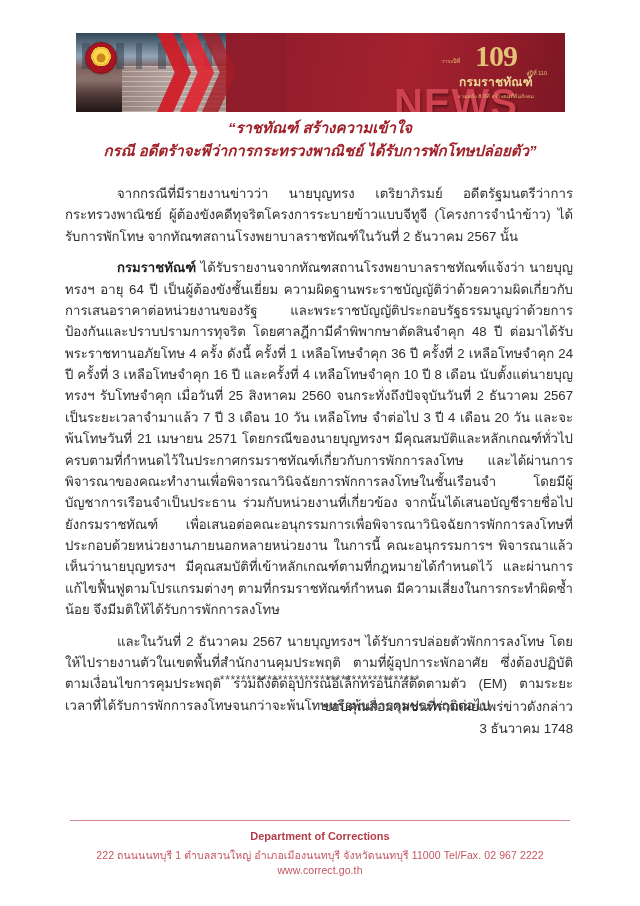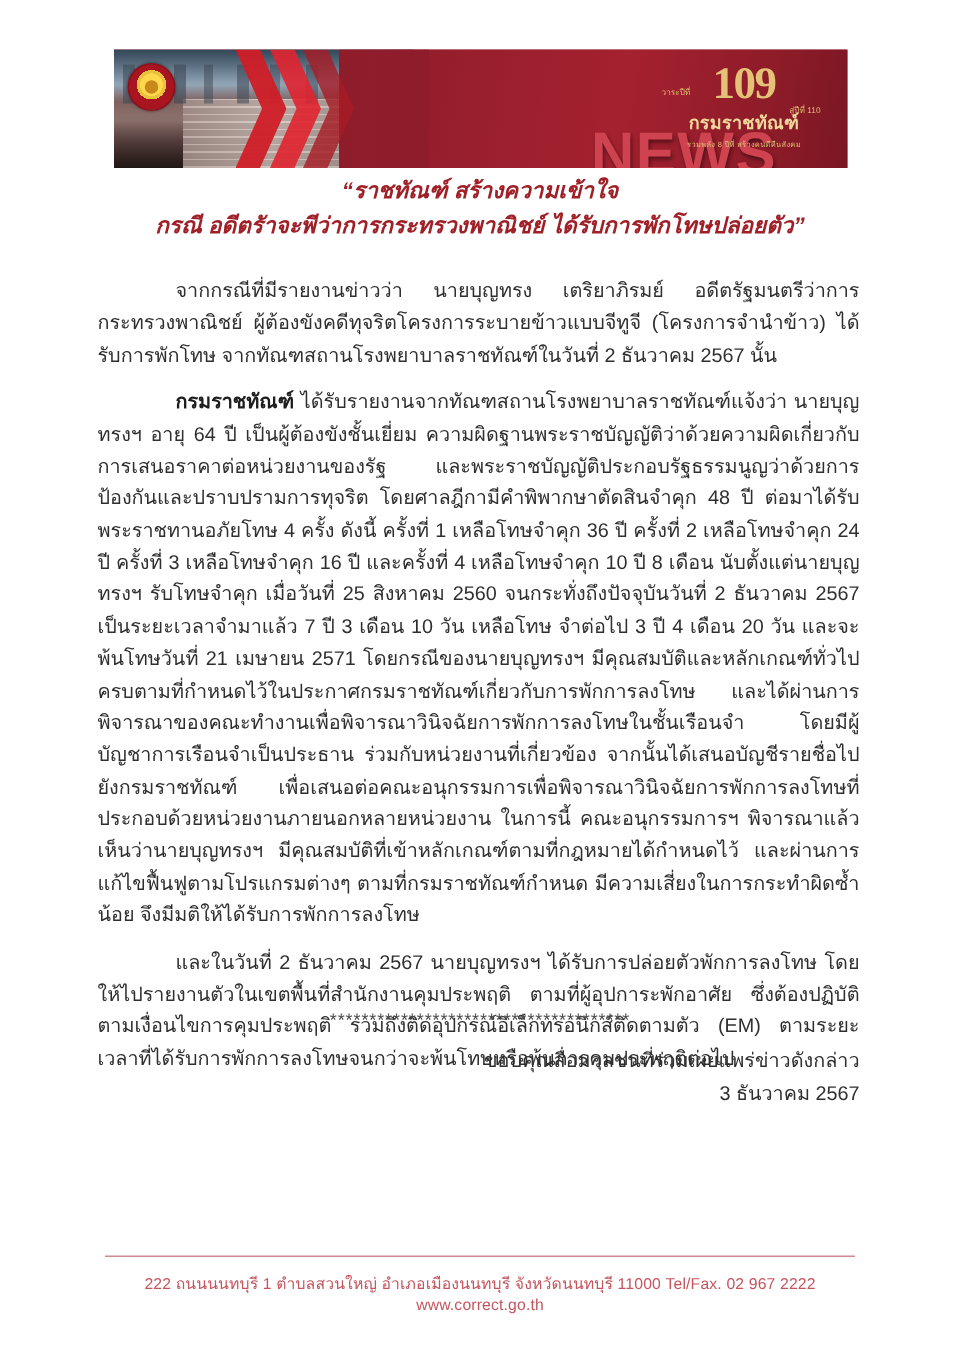--- a/index.html
+++ b/index.html
@@ -305,19 +305,20 @@
 <div class="body-text">
   <p>จากกรณีที่มีรายงานข่าวว่า นายบุญทรง เตริยาภิรมย์ อดีตรัฐมนตรีว่าการกระทรวงพาณิชย์ ผู้ต้องขังคดีทุจริตโครงการระบายข้าวแบบจีทูจี (โครงการจำนำข้าว) ได้รับการพักโทษ จากทัณฑสถานโรงพยาบาลราชทัณฑ์ในวันที่ 2 ธันวาคม 2567 นั้น</p>
   <p><b>กรมราชทัณฑ์</b><span> ได้รับรายงานจากทัณฑสถานโรงพยาบาลราชทัณฑ์แจ้งว่า นายบุญทรงฯ อายุ 64 ปี เป็นผู้ต้องขังชั้นเยี่ยม ความผิดฐานพระราชบัญญัติว่าด้วยความผิดเกี่ยวกับการเสนอราคาต่อหน่วยงานของรัฐ และพระราชบัญญัติประกอบรัฐธรรมนูญว่าด้วยการป้องกันและปราบปรามการทุจริต โดยศาลฎีกามีคำพิพากษาตัดสินจำคุก 48 ปี ต่อมาได้รับพระราชทานอภัยโทษ 4 ครั้ง ดังนี้ ครั้งที่ 1 เหลือโทษจำคุก 36 ปี ครั้งที่ 2 เหลือโทษจำคุก 24 ปี ครั้งที่ 3 เหลือโทษจำคุก 16 ปี และครั้งที่ 4 เหลือโทษจำคุก 10 ปี 8 เดือน นับตั้งแต่นายบุญทรงฯ รับโทษจำคุก เมื่อวันที่ 25 สิงหาคม 2560 จนกระทั่งถึงปัจจุบันวันที่ 2 ธันวาคม 2567 เป็นระยะเวลาจำมาแล้ว 7 ปี 3 เดือน 10 วัน เหลือโทษ  จำต่อไป 3 ปี 4 เดือน 20 วัน และจะพ้นโทษวันที่ 21 เมษายน 2571 โดยกรณีของนายบุญทรงฯ มีคุณสมบัติและหลักเกณฑ์ทั่วไปครบตามที่กำหนดไว้ในประกาศกรมราชทัณฑ์เกี่ยวกับการพักการลงโทษ และได้ผ่านการพิจารณาของคณะทำงานเพื่อพิจารณาวินิจฉัยการพักการลงโทษในชั้นเรือนจำ โดยมีผู้บัญชาการเรือนจำเป็นประธาน ร่วมกับหน่วยงานที่เกี่ยวข้อง จากนั้นได้เสนอบัญชีรายชื่อไปยังกรมราชทัณฑ์ เพื่อเสนอต่อคณะอนุกรรมการเพื่อพิจารณาวินิจฉัยการพักการลงโทษที่ประกอบด้วยหน่วยงานภายนอกหลายหน่วยงาน ในการนี้ คณะอนุกรรมการฯ พิจารณาแล้วเห็นว่านายบุญทรงฯ มีคุณสมบัติที่เข้าหลักเกณฑ์ตามที่กฎหมายได้กำหนดไว้ และผ่านการแก้ไขฟื้นฟูตามโปรแกรมต่างๆ ตามที่กรมราชทัณฑ์กำหนด มีความเสี่ยงในการกระทำผิดซ้ำน้อย จึงมีมติให้ได้รับการพักการลงโทษ</span></p>
   <p>และในวันที่ 2 ธันวาคม 2567 นายบุญทรงฯ ได้รับการปล่อยตัวพักการลงโทษ โดยให้ไปรายงานตัวในเขตพื้นที่สำนักงานคุมประพฤติ ตามที่ผู้อุปการะพักอาศัย ซึ่งต้องปฏิบัติตามเงื่อนไขการคุมประพฤติ รวมถึงติดอุปกรณ์อิเล็กทรอนิกส์ติดตามตัว (EM) ตามระยะเวลาที่ได้รับการพักการลงโทษจนกว่าจะพ้นโทษหรือพ้นการคุมประพฤติต่อไป</p>
 </div>
 
 <div class="stars">**************************************</div>
 
 <div class="closing">
   <span>ขอบคุณสื่อมวลชนที่ร่วมเผยแพร่ข่าวดังกล่าว</span>
-  <span>3 ธันวาคม 2567</span>
+  <span>3 ธันวาคม 1748</span>
 </div>
 
 <div class="footer">
   <div class="footer-rule"></div>
+  <span class="f-name">Department of Corrections</span>
   <span class="f-addr">222 ถนนนนทบุรี 1 ตำบลสวนใหญ่ อำเภอเมืองนนทบุรี จังหวัดนนทบุรี 11000 Tel/Fax. 02 967 2222  www.correct.go.th</span>
 </div>
 
 </body></html>

